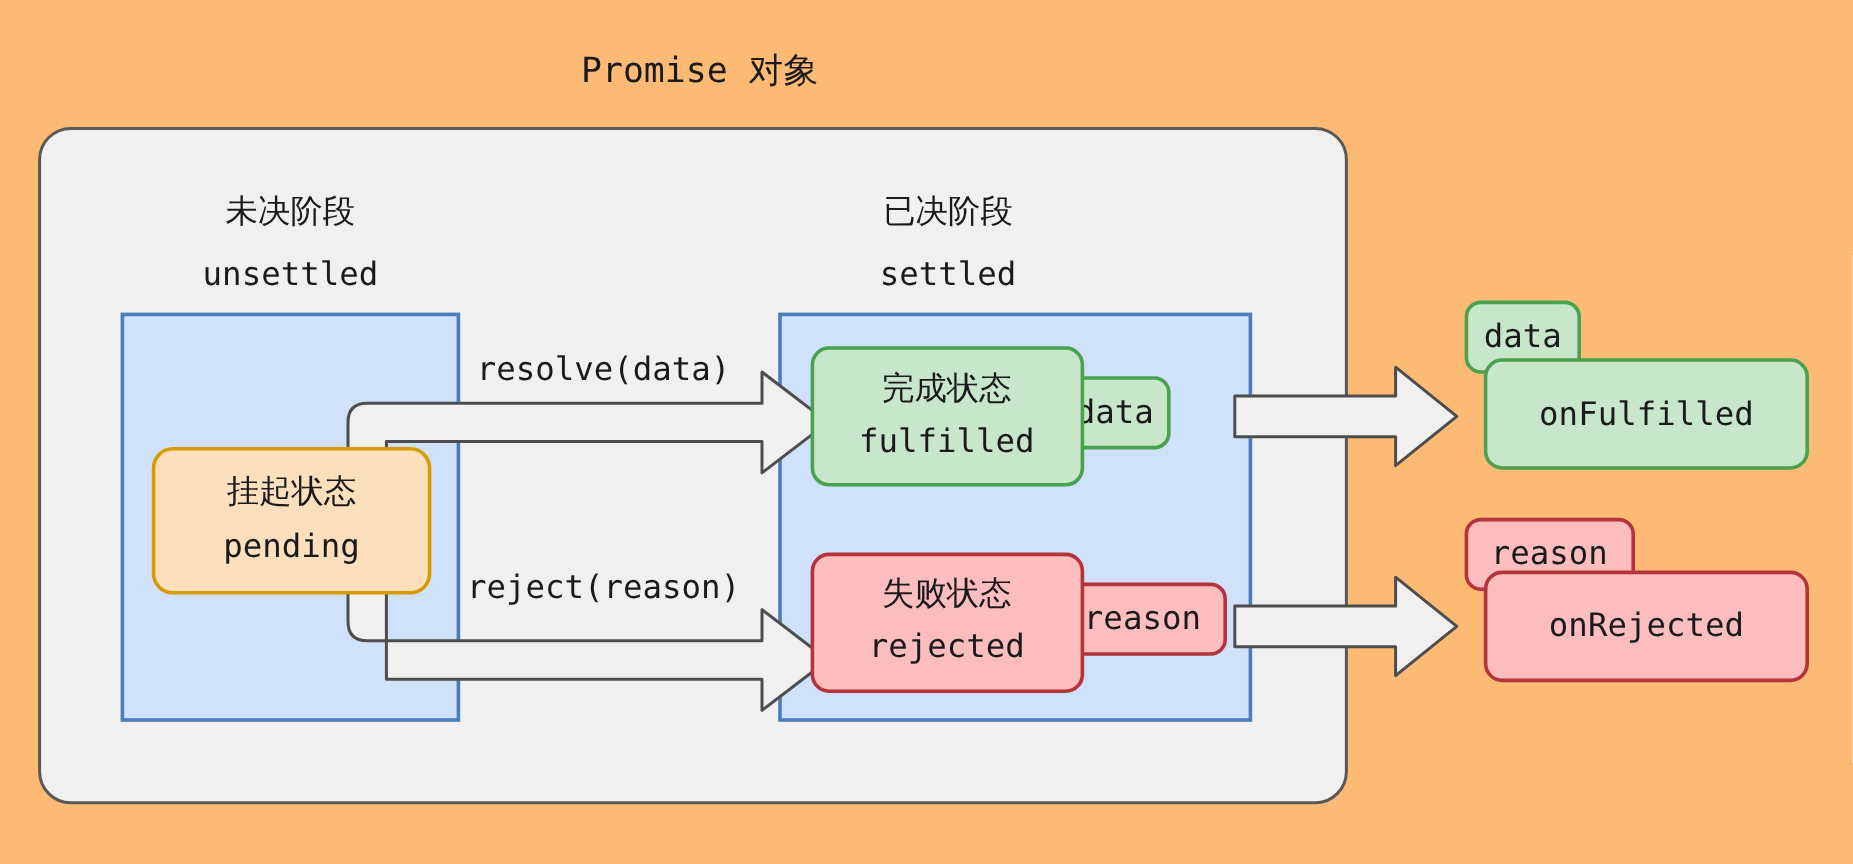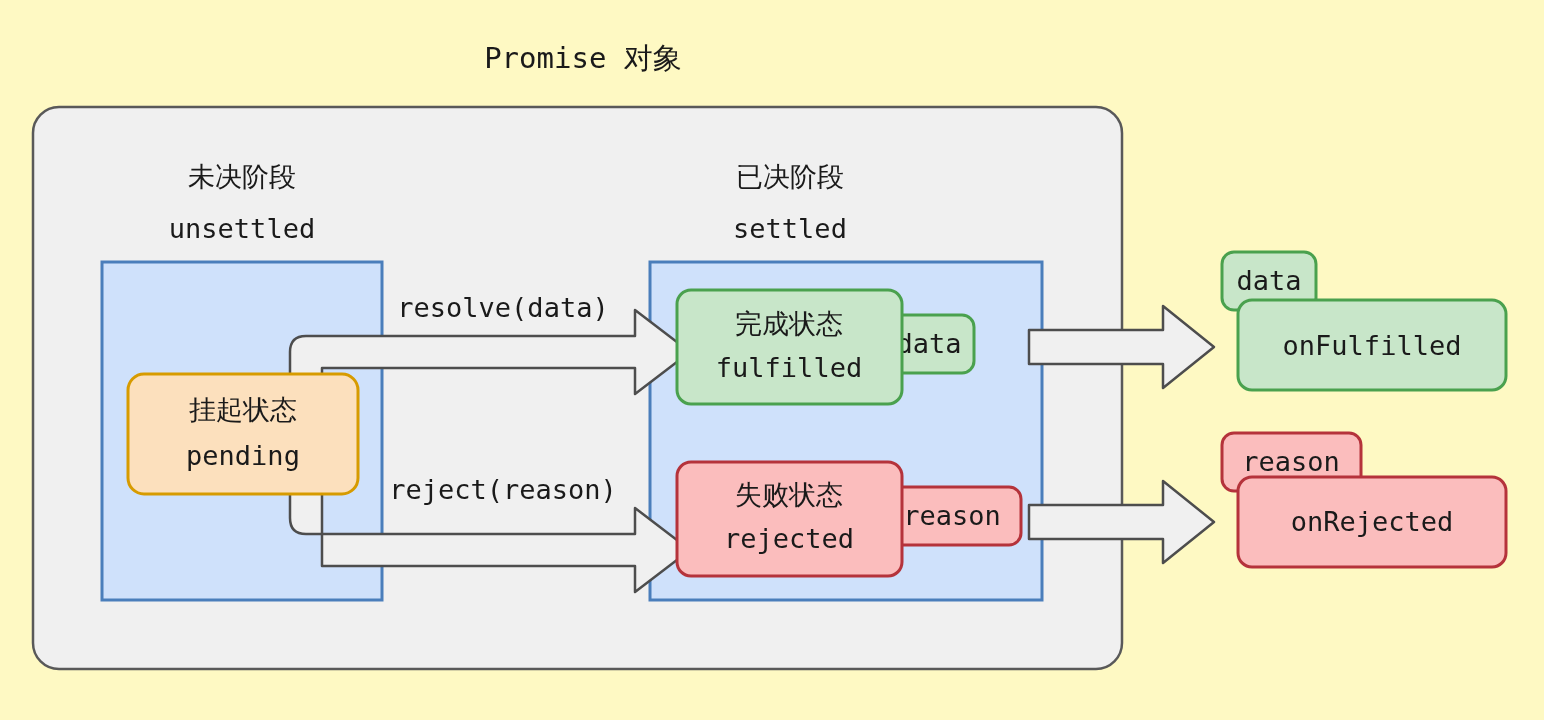--- a/index.html
+++ b/index.html
@@ -10,21 +10,21 @@
   body {
     width: 1544px;
     height: 720px;
     font-family: "DejaVu Sans Mono", "Liberation Mono", monospace;
     overflow: hidden;
   }
   #stage {
     position: relative;
     width: 1544px;
     height: 720px;
-    background: #fef9c3;
+    background: #fdba74;
   }
   svg.diagram {
     position: absolute;
     top: 0;
     left: 0;
     width: 1544px;
     height: 720px;
   }
   text {
     font-family: "DejaVu Sans Mono", "Liberation Mono", monospace;

